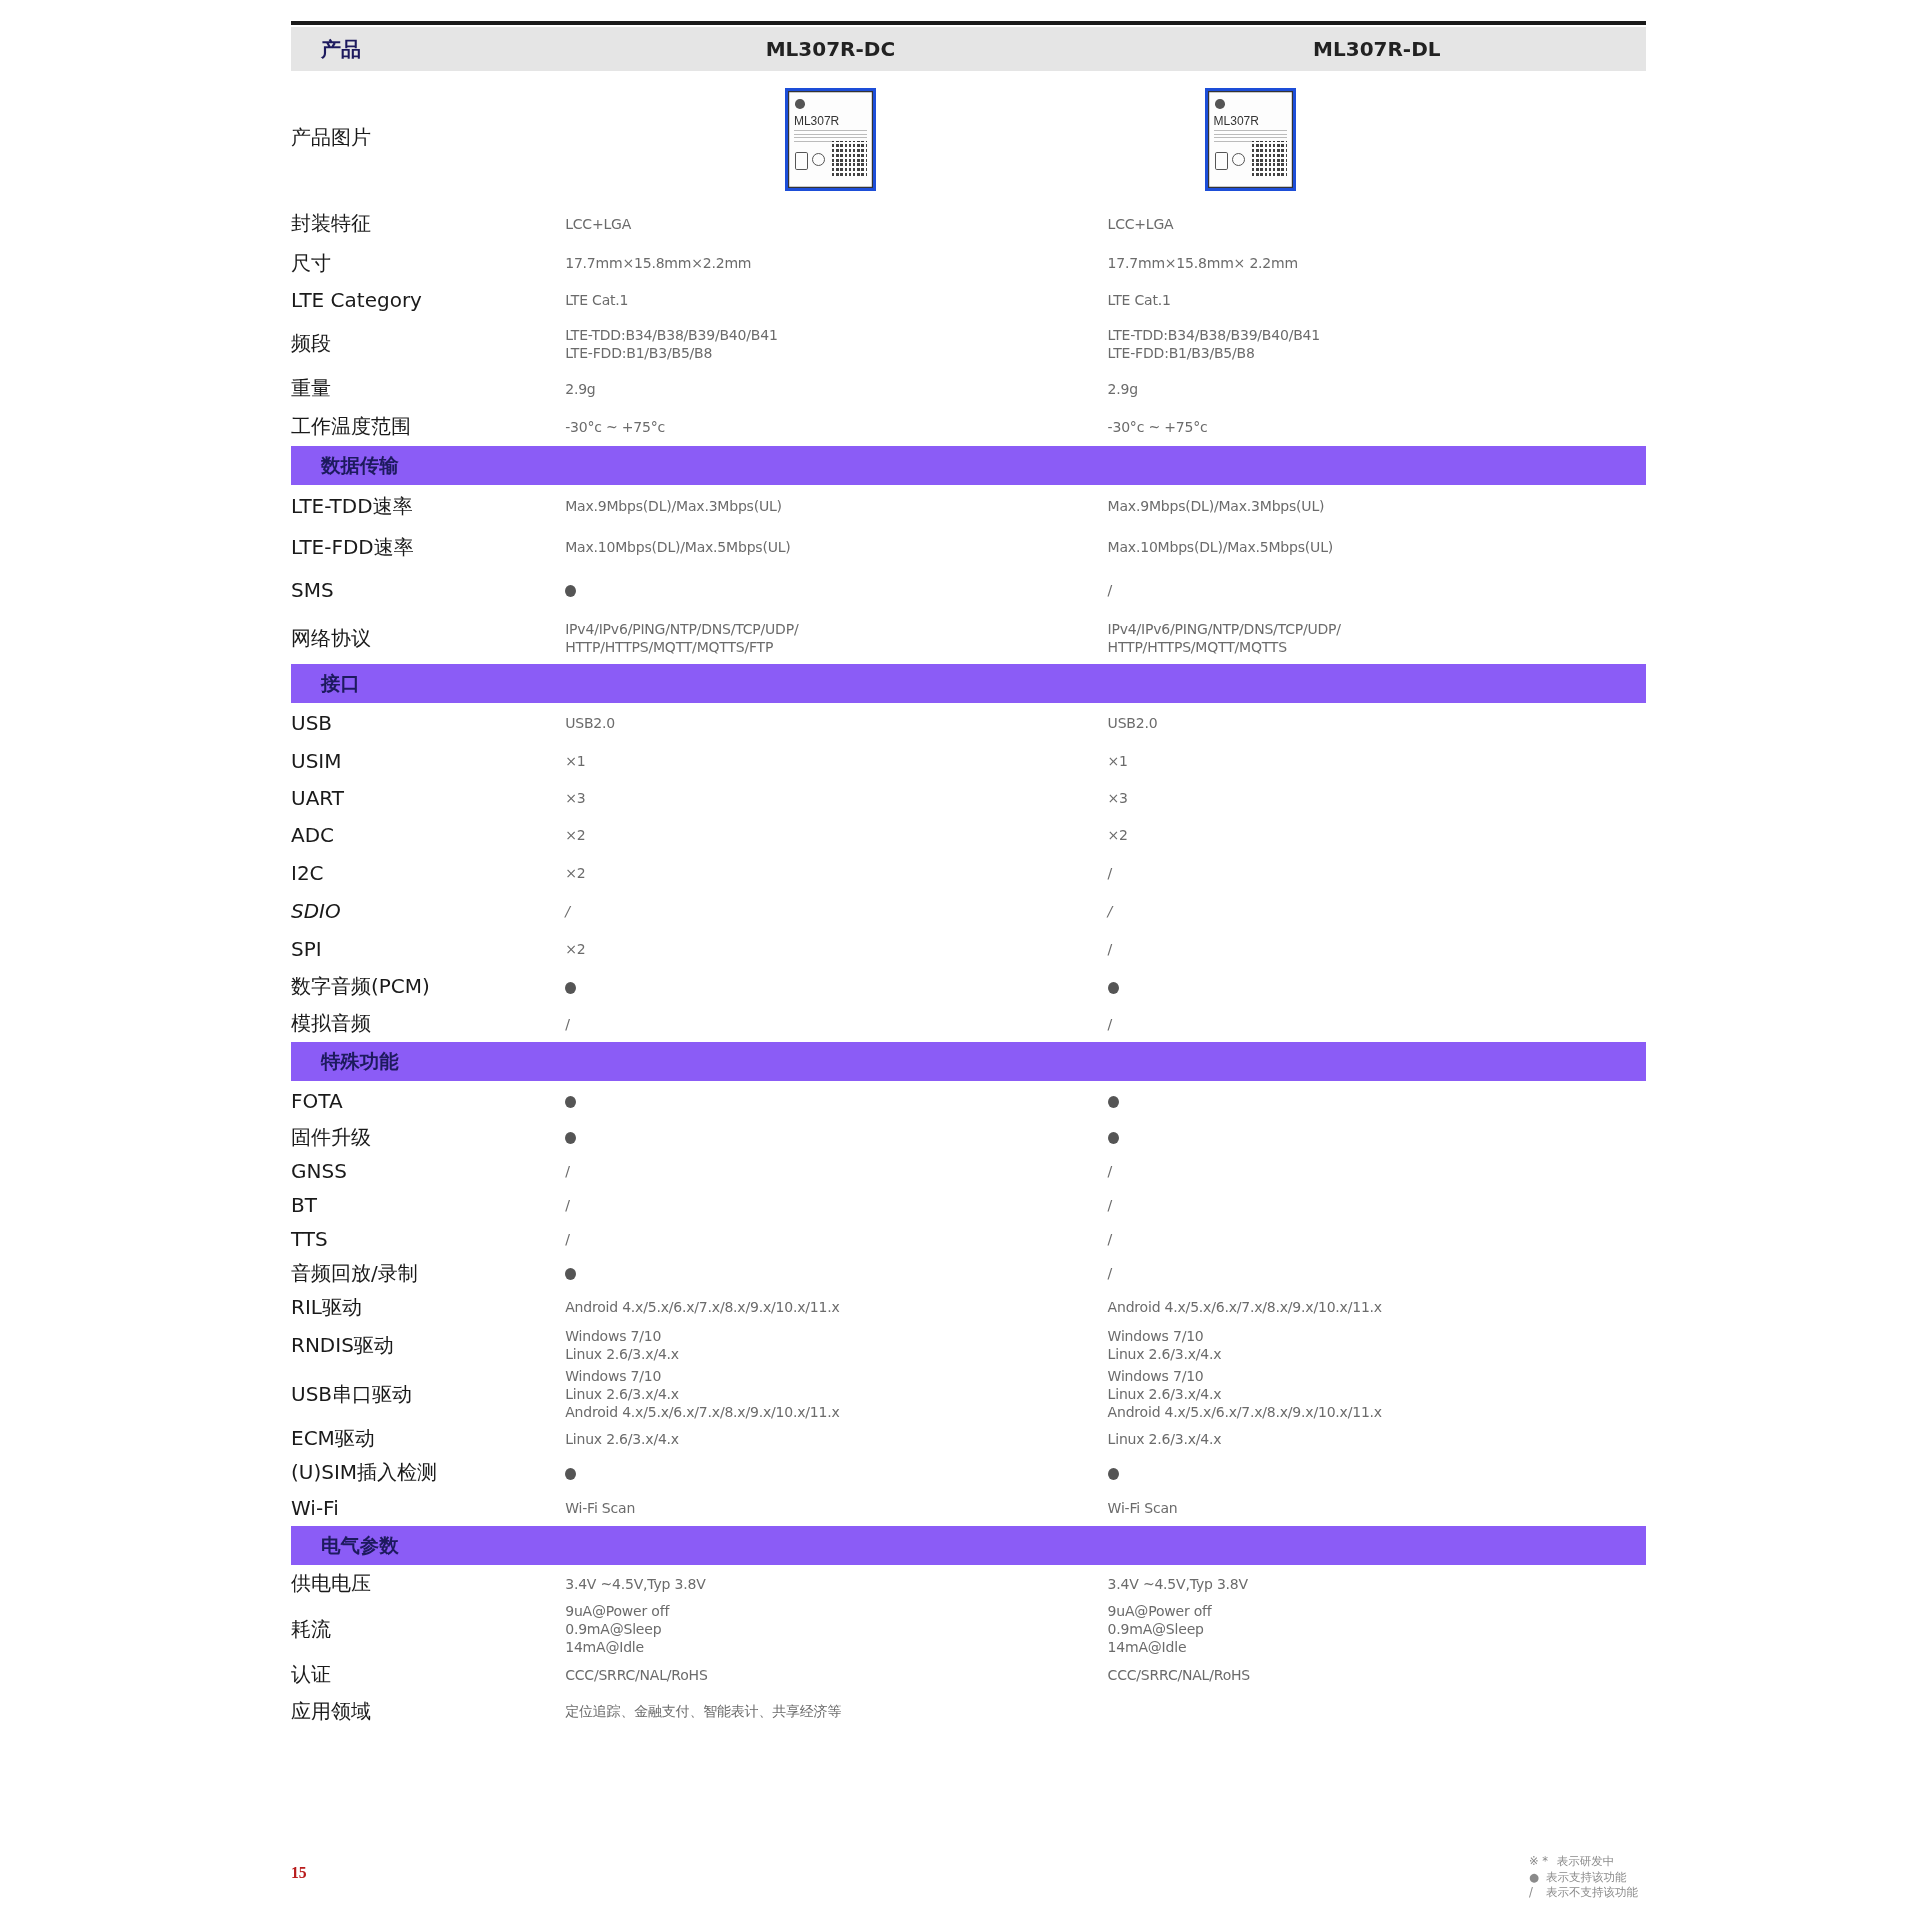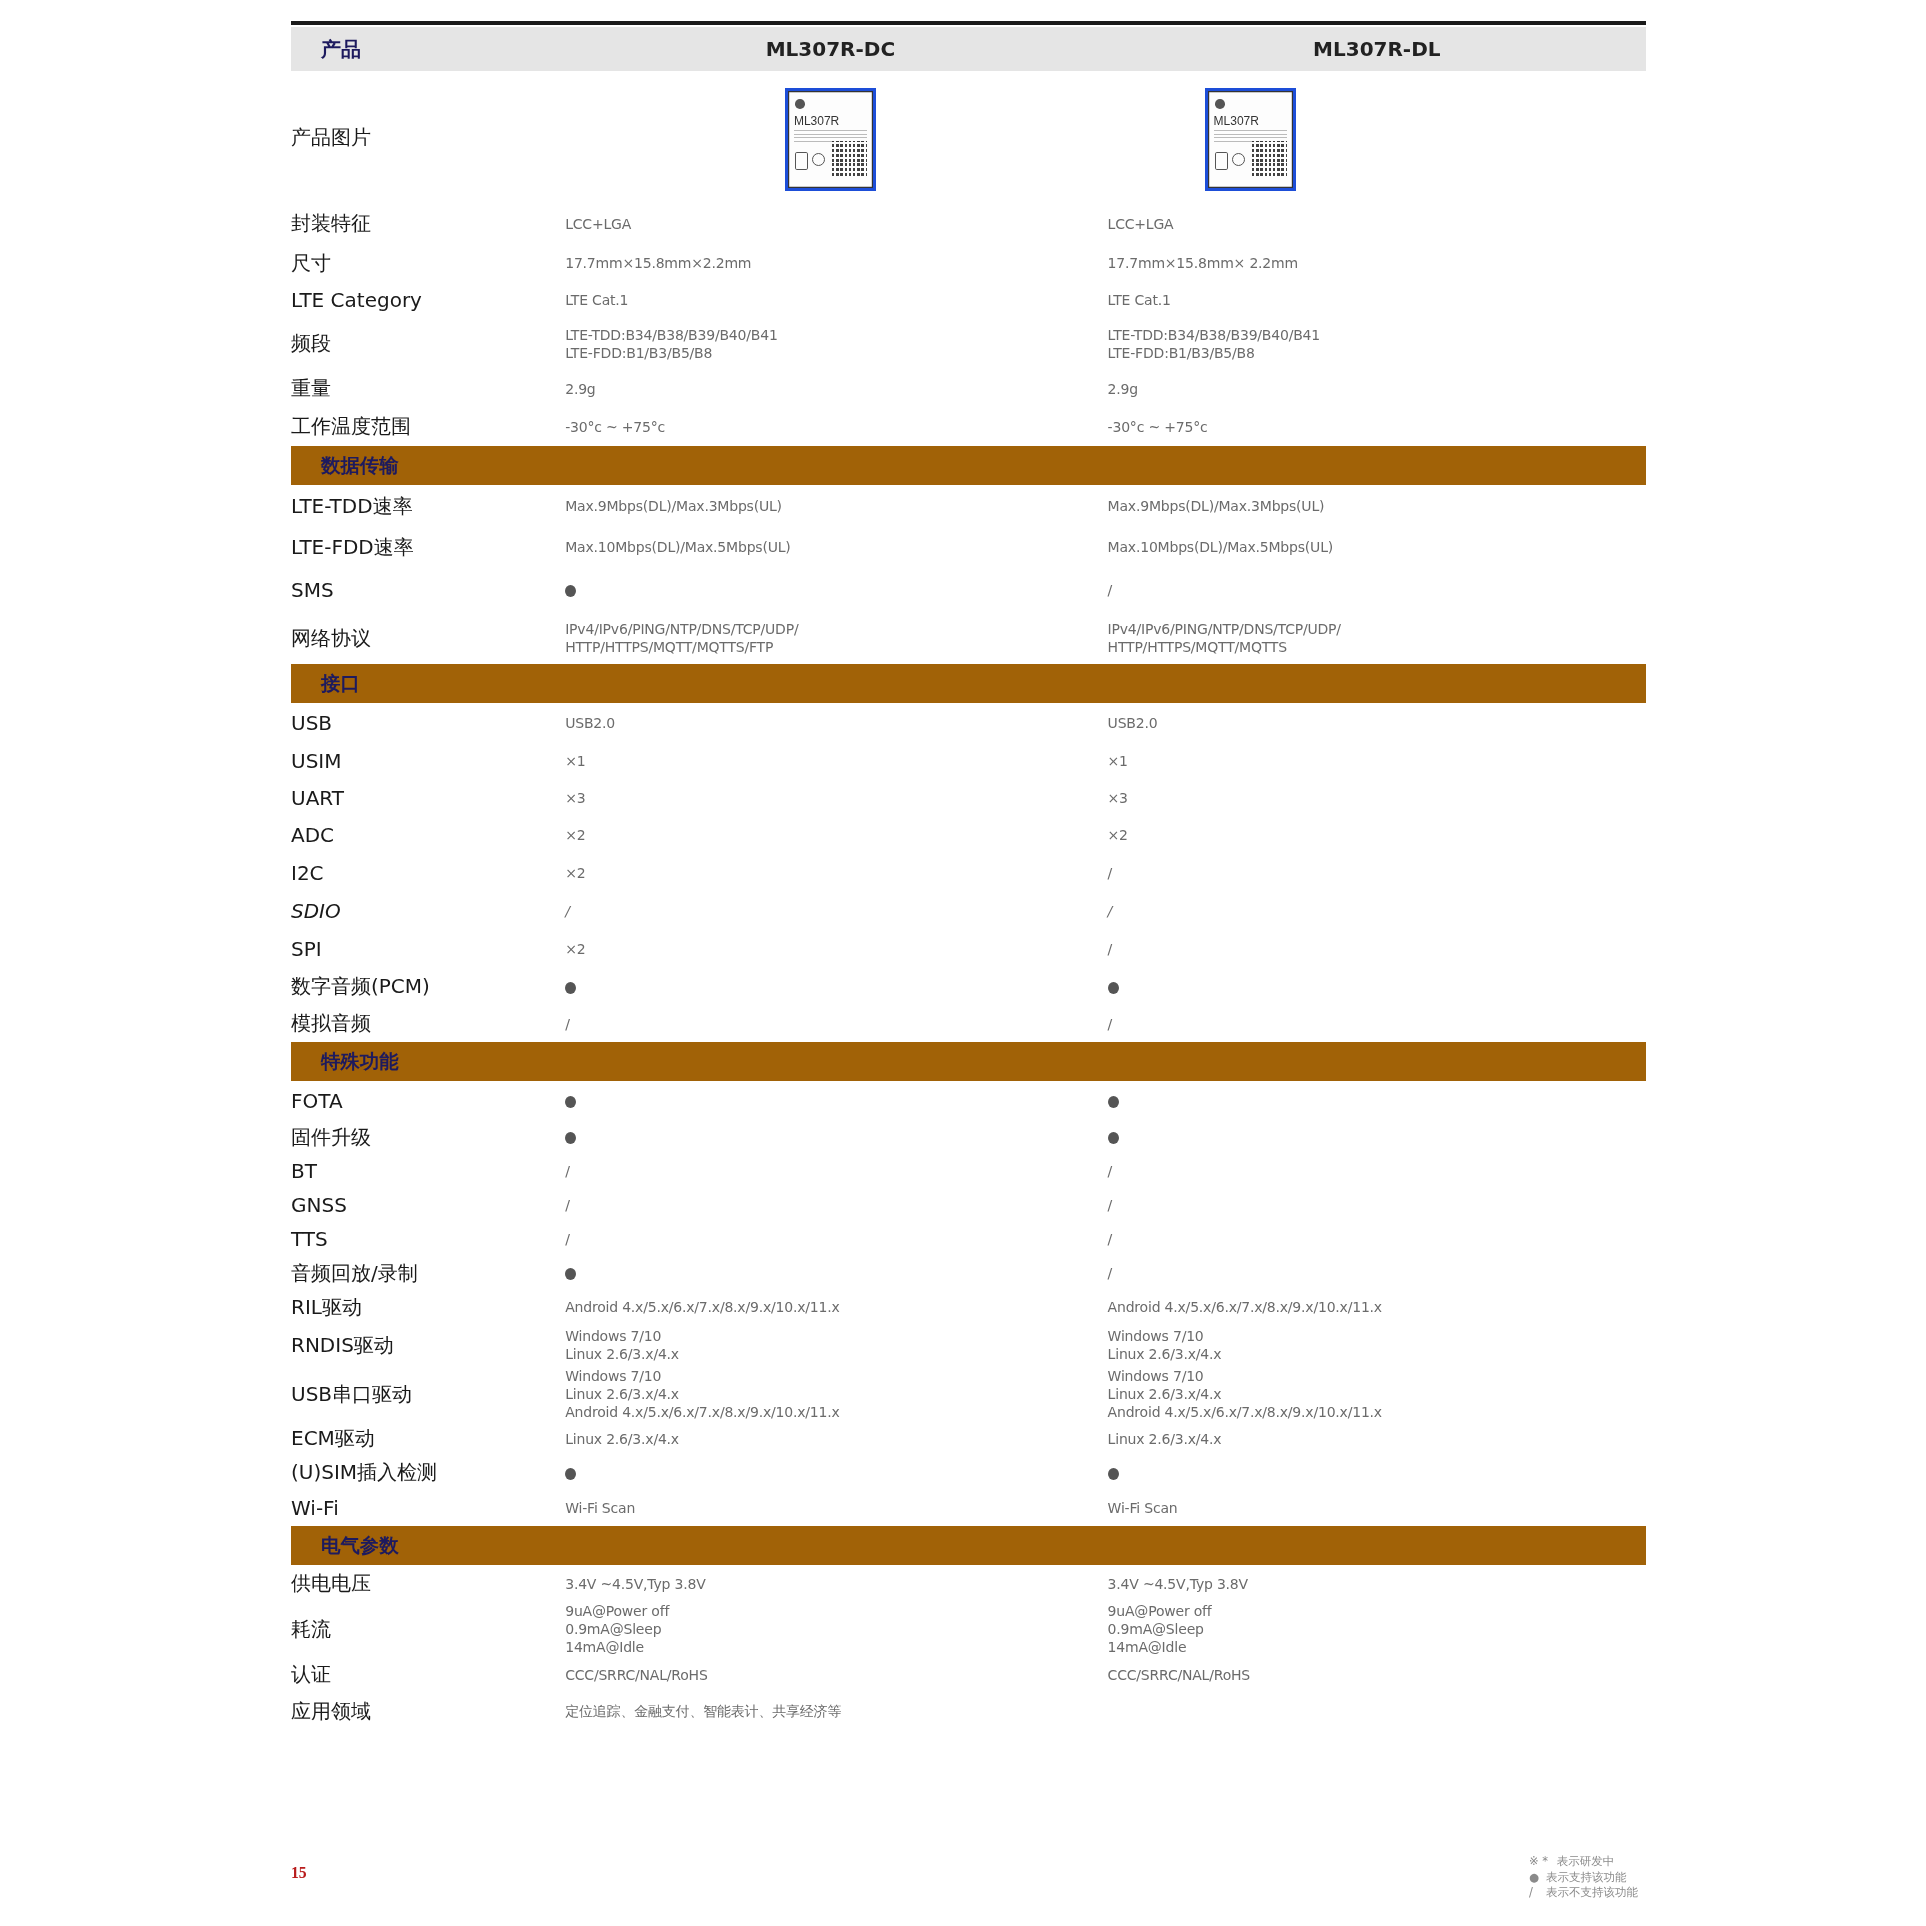--- a/index.html
+++ b/index.html
@@ -11,21 +11,21 @@
   .page { position: absolute; left: 291px; top: 20.6px; width: 1355px; }
   .top-rule { height: 4.2px; background: #1a1a1a; margin-bottom: 2.4px; }
   table.spec { width: 100%; border-collapse: collapse; table-layout: fixed; }
   table.spec col.c-label { width: 262px; }
   table.spec col.c-a { width: 554px; }
   table.spec col.c-b { width: 538px; }
   table.spec td { vertical-align: middle; padding: 0; }
   .hdr-row td { background: #e5e5e5; height: 44px; }
   .hdr-row .lbl { padding-left: 30px; font-size: 20px; font-weight: bold; color: #1d1a5e; }
   .hdr-row .prod { text-align: center; font-size: 20px; font-weight: bold; color: #222; }
-  .sec-row td { background: #a16207; height: 39px; }
+  .sec-row td { background: #8b5cf6; height: 39px; }
   .sec-row .lbl { padding-left: 30px; font-size: 19.4px; font-weight: bold; color: #1d1a5e; }
   .lbl { padding-left: 30px; font-size: 20px; color: #1a1a1a; white-space: nowrap; }
   .val { font-size: 14px; color: #6b6b6b; line-height: 18px; padding-left: 0; white-space: pre-line; letter-spacing: -0.2px; }
   .val.col-a { padding-left: 12px; }
   .val.col-b { padding-left: 0px; }
   .img-cell { text-align: center; }
   .module {
     display: inline-block; width: 91px; height: 103px; box-sizing: border-box;
     border: 3px solid #1d4ed8; background: #fdfdfd; position: relative; margin-top: 4.8px;
     box-shadow: 0 0 0 1.2px #333 inset;
@@ -200,26 +200,26 @@
           <td class="lbl">FOTA</td>
           <td class="val col-a"><span class="dot"></span></td>
           <td class="val col-b"><span class="dot"></span></td>
         </tr>
         <tr style="height: 34px;">
           <td class="lbl">固件升级</td>
           <td class="val col-a"><span class="dot"></span></td>
           <td class="val col-b"><span class="dot"></span></td>
         </tr>
         <tr style="height: 34px;">
+          <td class="lbl">GNSS</td>
+          <td class="val col-a">/</td>
+          <td class="val col-b">/</td>
+        </tr>
+        <tr style="height: 34px;">
           <td class="lbl">BT</td>
-          <td class="val col-a">/</td>
-          <td class="val col-b">/</td>
-        </tr>
-        <tr style="height: 34px;">
-          <td class="lbl">GNSS</td>
           <td class="val col-a">/</td>
           <td class="val col-b">/</td>
         </tr>
         <tr style="height: 34px;">
           <td class="lbl">TTS</td>
           <td class="val col-a">/</td>
           <td class="val col-b">/</td>
         </tr>
         <tr style="height: 34px;">
           <td class="lbl">音频回放/录制</td>

